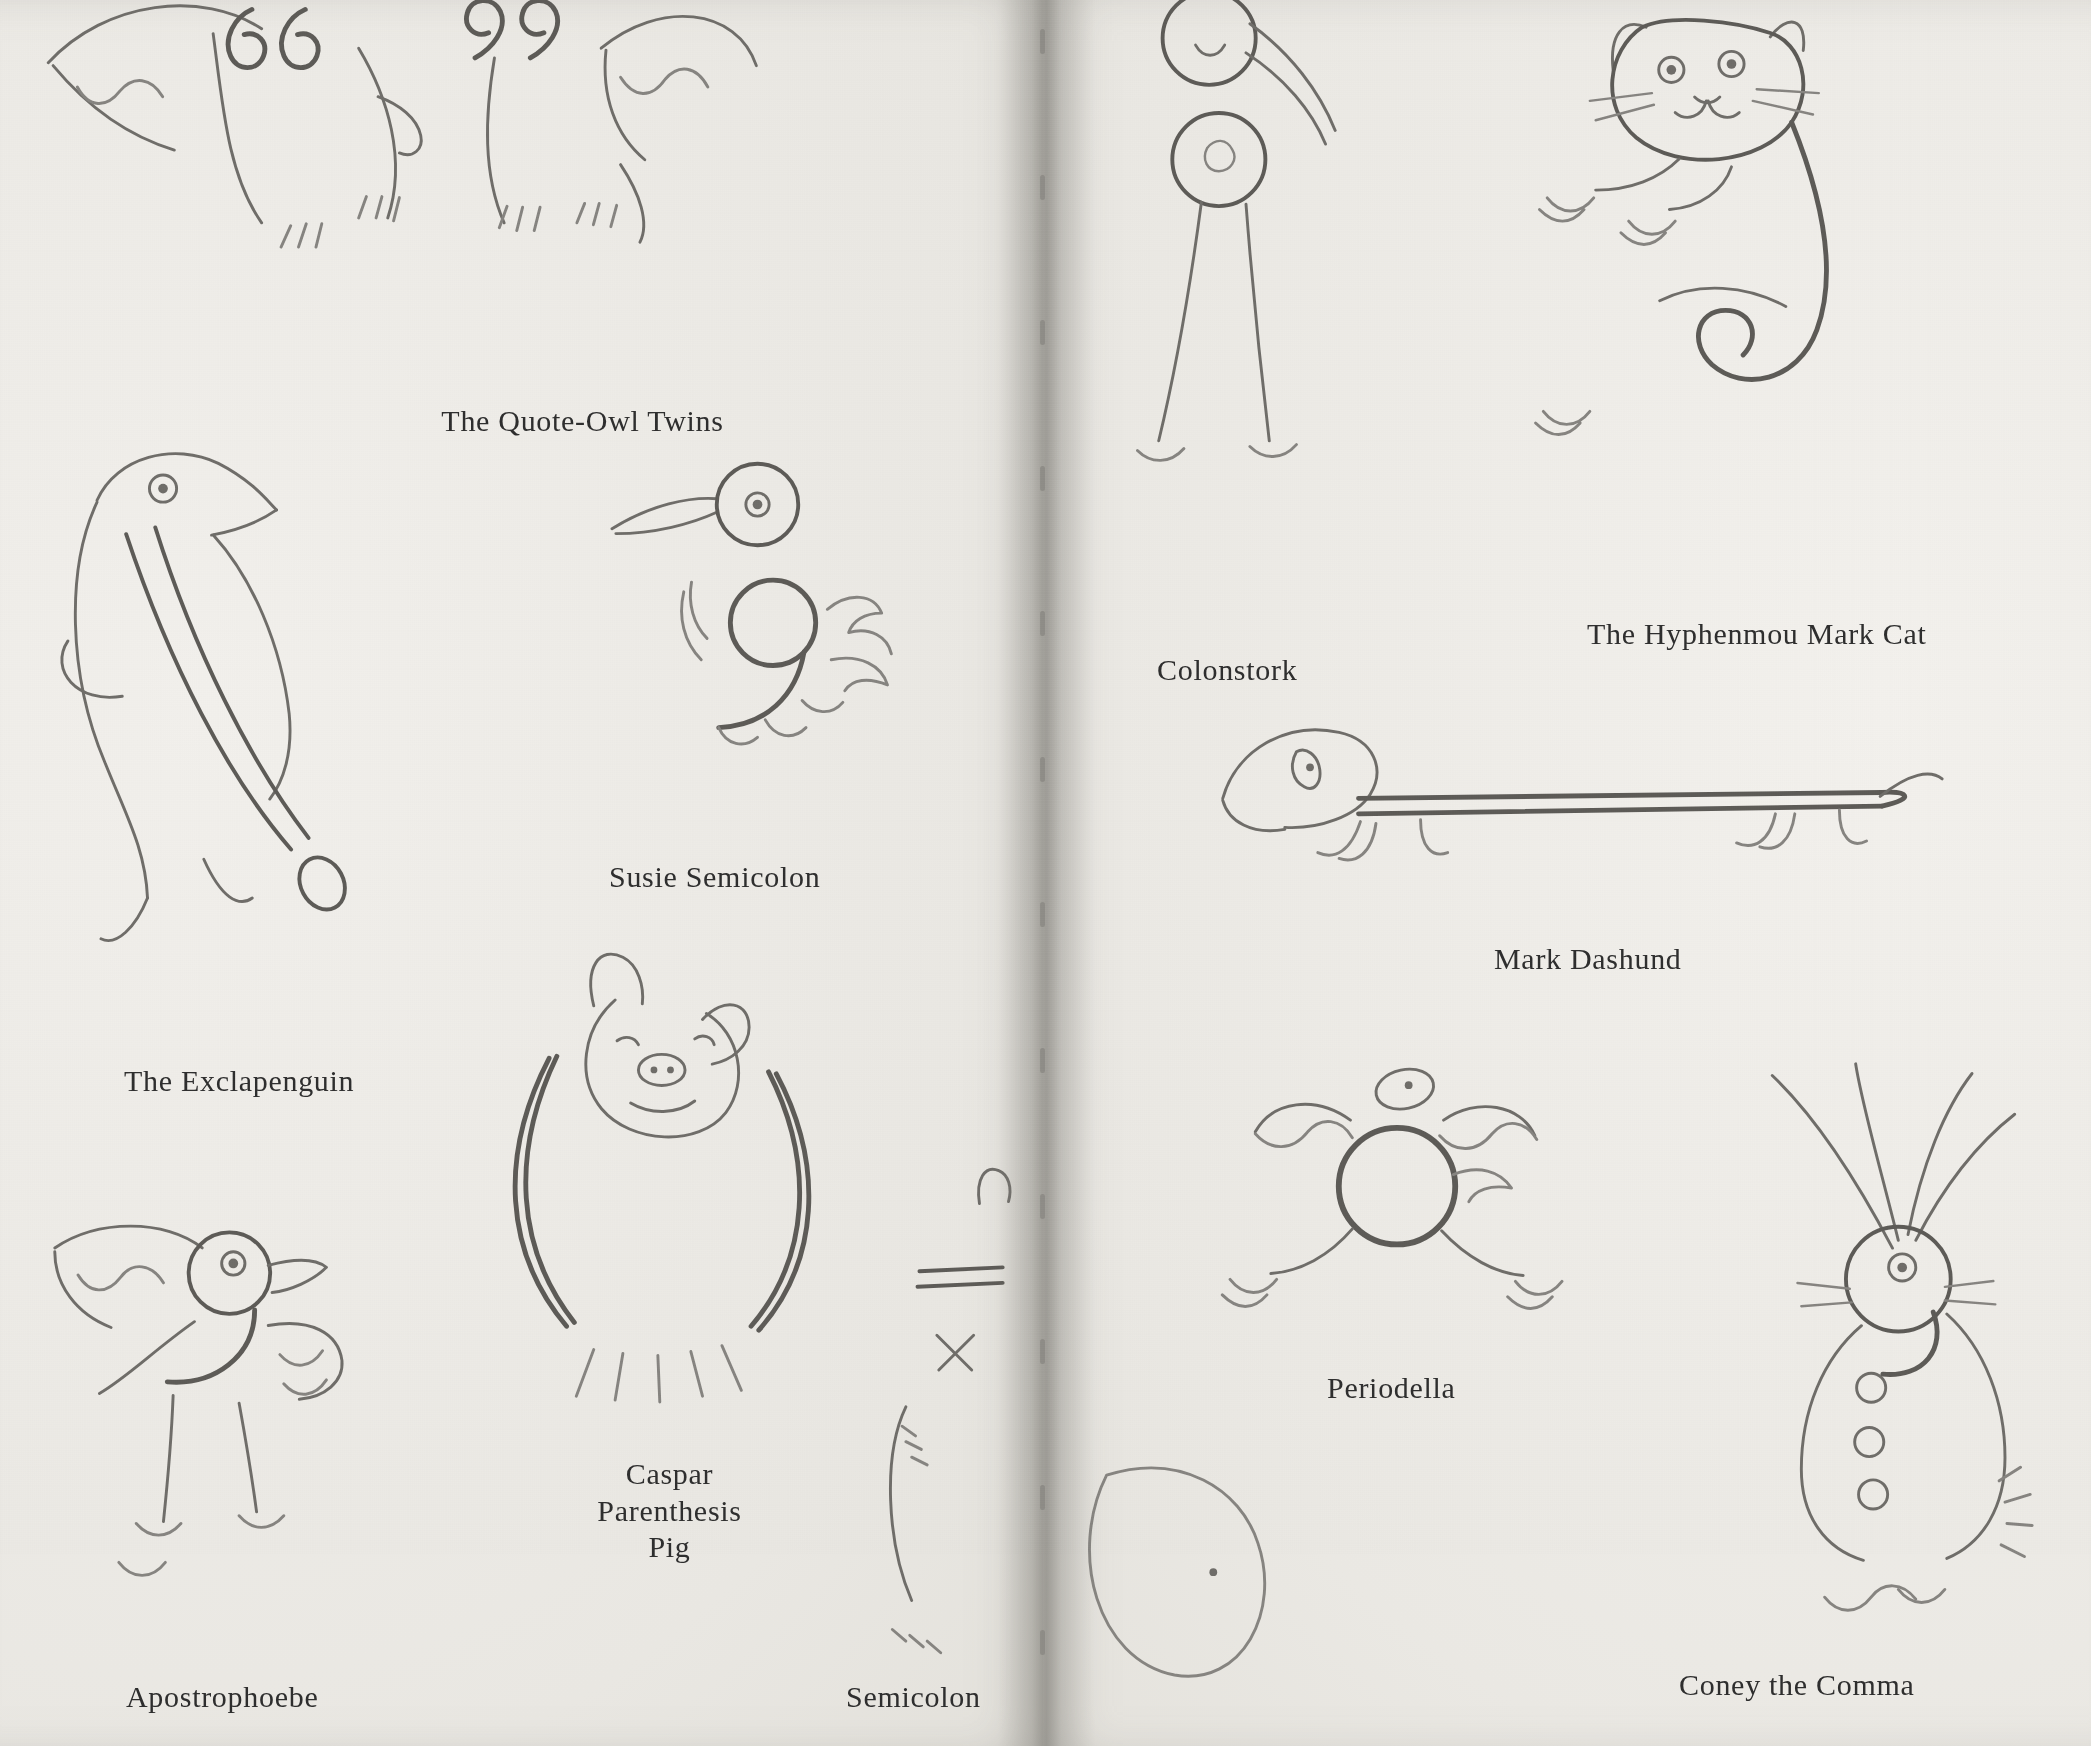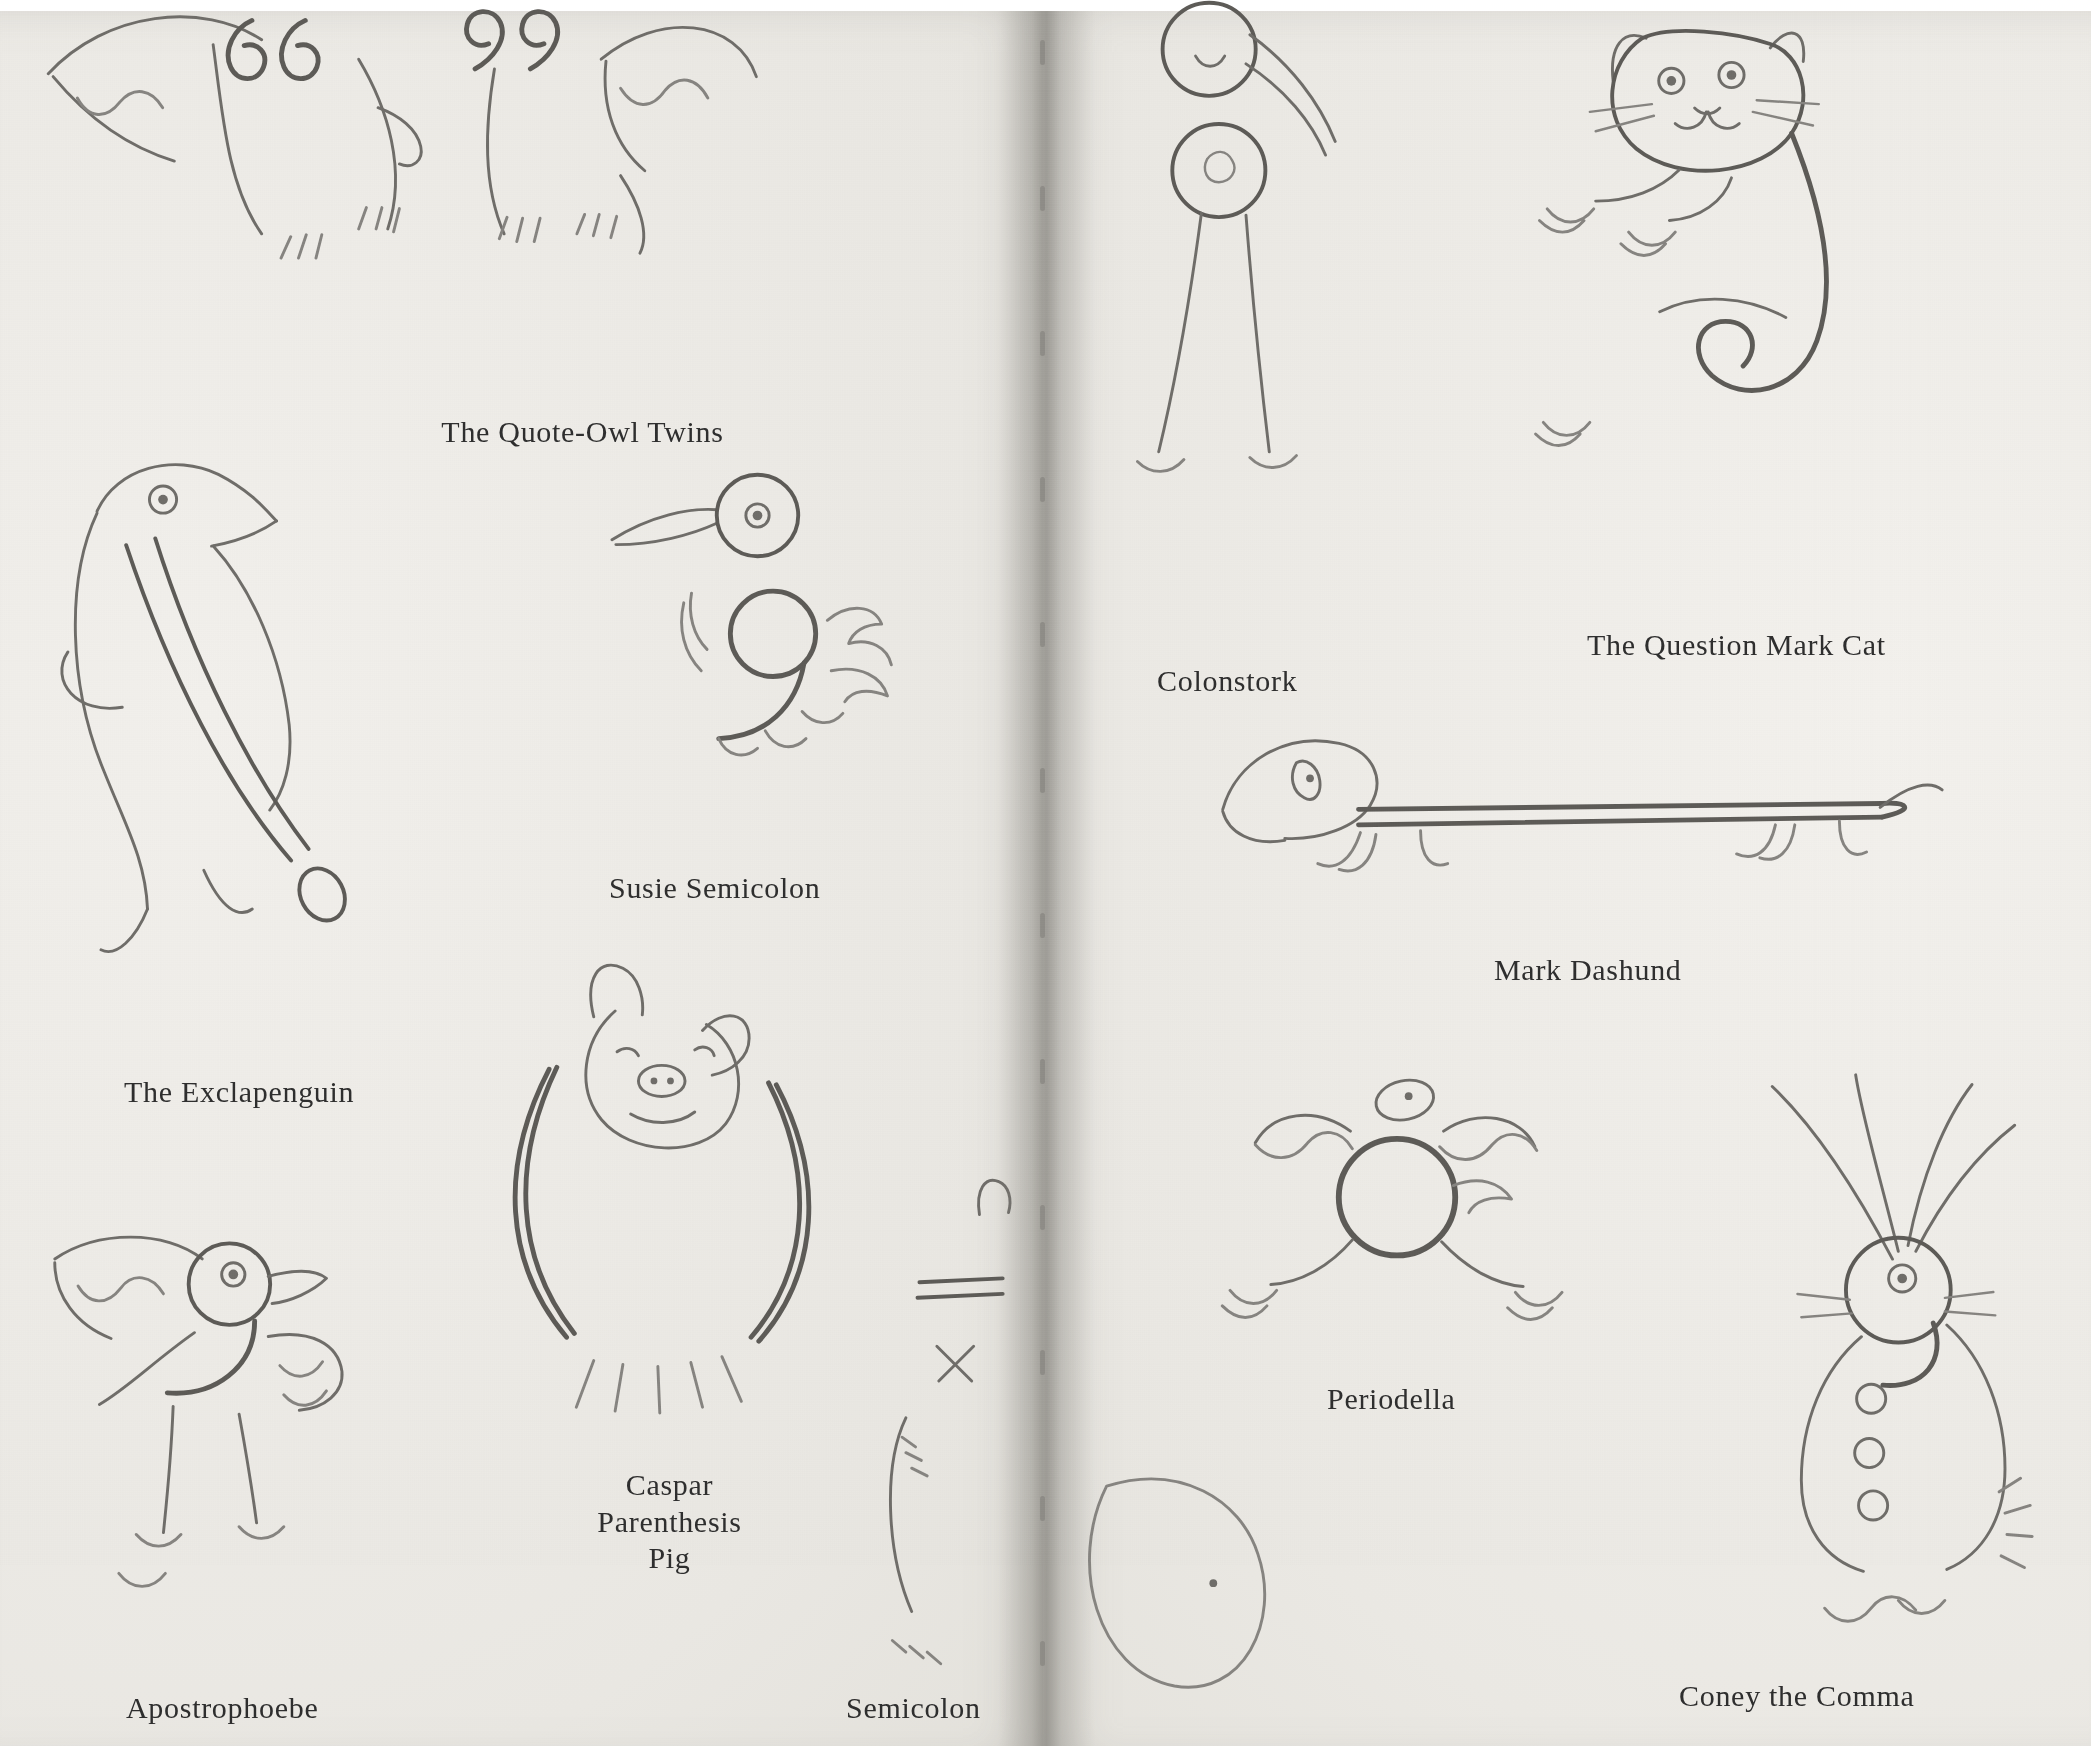--- a/index.html
+++ b/index.html
@@ -12,21 +12,20 @@
     height: 1747px;
     overflow: hidden;
     font-family: "Liberation Serif", serif;
   }
 
   #book {
     position: relative;
     width: 2091px;
     height: 1554px;
     background: #f9a8d4;
-    margin-top: 11px;
   }
 
   
   .page {
     position: absolute;
     top: 0;
     height: 1747px;
     background: #edebe7;
   }
   #page-left {
@@ -322,21 +321,21 @@
 
       <path class="stroke" stroke-width="3" d="M130 164 C 110 184, 80 196, 44 196"></path>
       <path class="stroke light" stroke-width="3" d="M-6 204 c 14 18, 34 18, 48 0 M-14 216 c 16 16, 32 16, 46 0"></path>
       <path class="stroke" stroke-width="3" d="M184 172 C 176 196, 152 214, 120 216"></path>
       <path class="stroke light" stroke-width="3" d="M78 228 c 14 18, 34 18, 48 0 M70 240 c 16 16, 32 16, 46 0"></path>
       <path class="stroke light" stroke-width="3" d="M-10 424 c 14 18, 34 18, 48 0 M-18 436 c 16 16, 32 16, 46 0"></path>
       <path class="stroke" stroke-width="3" d="M240 316 C 200 294, 150 290, 110 310"></path>
     </svg>
   </div>
 
-  <div class="caption" style="left:1587px; top:616px;">The Question Mark Cat</div>
+  <div class="caption" style="left:1587px; top:616px;">The Hyphenmou Mark Cat</div>
 
   <div class="art" style="left:1213px; top:713px; width:737px; height:223px;">
     <svg width="737" height="223" viewBox="0 0 760 230">
 
       <path class="stroke" stroke-width="3" d="M10 88 C 24 38, 76 8, 130 20 C 166 28, 178 58, 162 84 C 148 106, 110 120, 74 118"></path>
       <path class="stroke" stroke-width="3" d="M10 90 C 16 112, 40 126, 74 120"></path>
 
       <path class="stroke" stroke-width="3" d="M86 40 c -8 14, -4 30, 8 36 c 10 6, 18 -4, 16 -18 c -2 -14, -14 -24, -24 -18"></path>
       <circle cx="100" cy="56" r="4" fill="#6f6d69"></circle>
 

